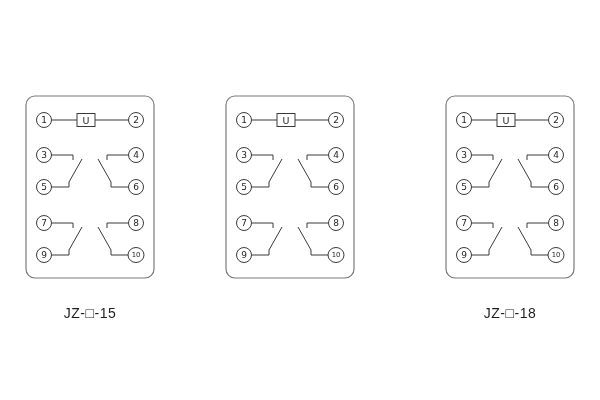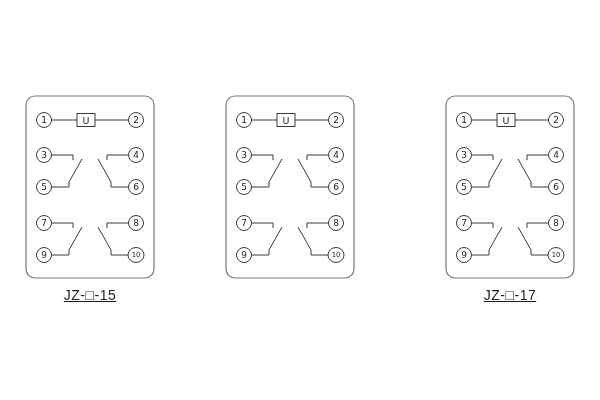--- a/index.html
+++ b/index.html
@@ -10,21 +10,21 @@
   .p1{left:225px;top:95px}
   .p2{left:445px;top:95px}
   .case{fill:none;stroke:#7a7a7a;stroke-width:1.2;}
   .wire{fill:none;stroke:#3a3a3a;stroke-width:1;}
   .coil{fill:#fff;stroke:#3a3a3a;stroke-width:1;}
   .term{fill:#fff;stroke:#3a3a3a;stroke-width:1;}
   .t{font-size:9px;fill:#1e1e1e;text-anchor:middle;dominant-baseline:central;
      font-family:"DejaVu Sans",sans-serif;}
   .t-sm{font-size:6.8px;}
   .coil-t{font-size:9.5px;}
-  .label{margin-top:3px;font-size:14px;color:#1e1e1e;letter-spacing:0.5px;text-decoration:underline;}
+  .label{margin-top:21px;font-size:14px;color:#1e1e1e;letter-spacing:0.5px;}
 </style>
 </head>
 <body>
 
 <div class="stage">
 
   <div class="panel p0">
     <svg viewBox="0 0 130 185" width="130" height="185">
       <rect class="case" x="1" y="1" width="128" height="182" rx="9"></rect>
       <path class="wire" d="M26.5 25H52M70 25H103.5M26.5 60H48V65M26.5 92H44V87L57 64M103.5 60H82V65M103.5 92H86V87L73 64M26.5 128H48V133M26.5 160H44V155L57 132M103.5 128H82V133M103.5 160H86V155L73 132"></path>
@@ -103,16 +103,16 @@
       <text class="t" x="111" y="92">6</text>
       <circle class="term" cx="19" cy="128" r="7.5"></circle>
       <text class="t" x="19" y="128">7</text>
       <circle class="term" cx="111" cy="128" r="7.5"></circle>
       <text class="t" x="111" y="128">8</text>
       <circle class="term" cx="19" cy="160" r="7.5"></circle>
       <text class="t" x="19" y="160">9</text>
       <ellipse class="term" cx="111" cy="160" rx="8" ry="7.5"></ellipse>
       <text class="t t-sm" x="111" y="160">10</text>
     </svg>
-    <div class="label">JZ-□-17</div>
+    <div class="label">JZ-□-18</div>
   </div>
 
 </div>
 
 </body></html>

